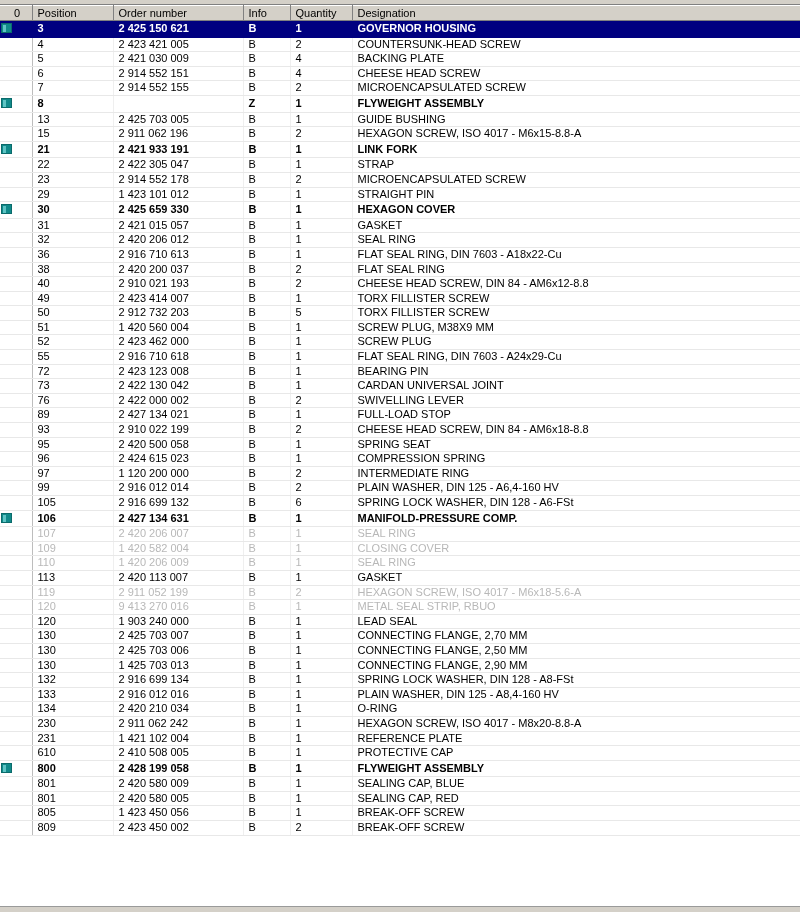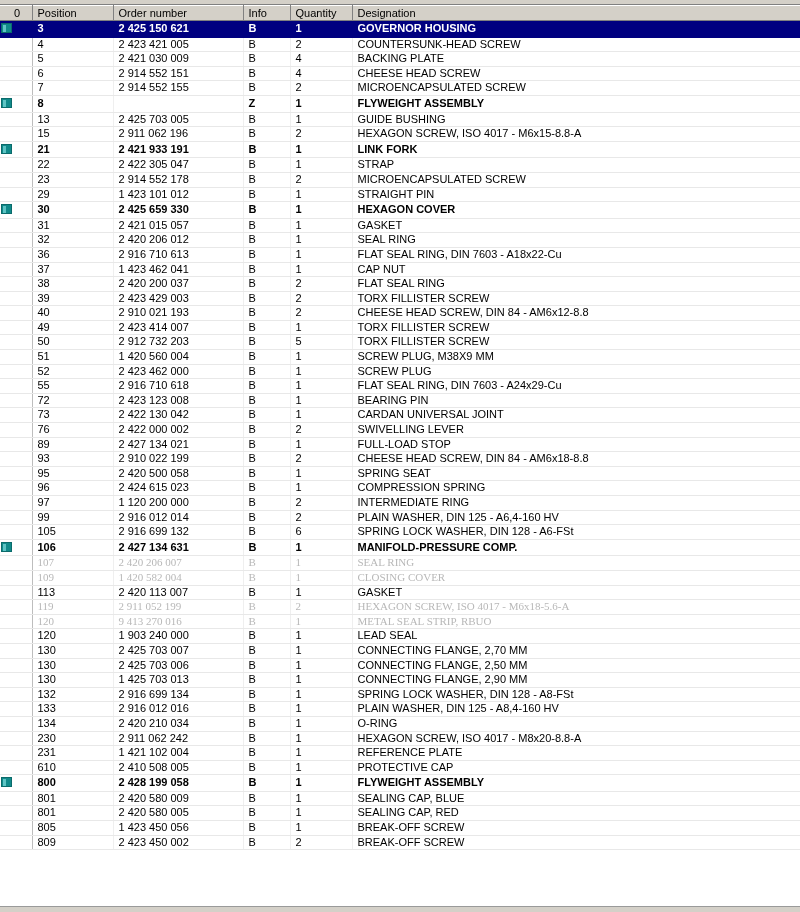--- a/index.html
+++ b/index.html
@@ -75,21 +75,21 @@
     text-align:left;
   }
   tbody td.cell-gap{
     border-right:1px solid #bdbdbd;
     padding:0;
   }
   tbody td.cell-des{border-right:none;}
 
   
   tr.bold td{font-weight:bold;}
-  tr.faded td{color:#b8b8b8;font-family:Liberation Serif, serif;}
+  tr.faded td{color:#b8b8b8;}
   tr.selected td{
     background:#000080;
     color:#ffffff;
     font-weight:bold;
     border-bottom:1px solid #000080;
     border-right:1px solid #000080;
   }
   tr.selected td.cell-icon{background:#000080;border-right:none;}
   tr.selected td.cell-gap{background:#000080;border-right:1px solid #000080;}
 
@@ -295,47 +295,29 @@
           <td class="cell-gap"></td>
           <td>36</td>
           <td>2 916 710 613</td>
           <td>B</td>
           <td>1</td>
           <td class="cell-des">FLAT SEAL RING,   DIN 7603 - A18x22-Cu</td>
         </tr>
         <tr>
           <td class="cell-icon"></td>
           <td class="cell-gap"></td>
-          <td>37</td>
-          <td>1 423 462 041</td>
-          <td>B</td>
-          <td>1</td>
-          <td class="cell-des">CAP NUT</td>
-        </tr>
-        <tr>
-          <td class="cell-icon"></td>
-          <td class="cell-gap"></td>
           <td>38</td>
           <td>2 420 200 037</td>
           <td>B</td>
           <td>2</td>
           <td class="cell-des">FLAT SEAL RING</td>
         </tr>
         <tr>
           <td class="cell-icon"></td>
           <td class="cell-gap"></td>
-          <td>39</td>
-          <td>2 423 429 003</td>
-          <td>B</td>
-          <td>2</td>
-          <td class="cell-des">TORX FILLISTER SCREW</td>
-        </tr>
-        <tr>
-          <td class="cell-icon"></td>
-          <td class="cell-gap"></td>
           <td>40</td>
           <td>2 910 021 193</td>
           <td>B</td>
           <td>2</td>
           <td class="cell-des">CHEESE HEAD SCREW,   DIN 84 - AM6x12-8.8</td>
         </tr>
         <tr>
           <td class="cell-icon"></td>
           <td class="cell-gap"></td>
           <td>49</td>
@@ -490,20 +472,29 @@
         </tr>
         <tr class="faded">
           <td class="cell-icon"></td>
           <td class="cell-gap"></td>
           <td>109</td>
           <td>1 420 582 004</td>
           <td>B</td>
           <td>1</td>
           <td class="cell-des">CLOSING COVER</td>
         </tr>
+        <tr class="faded">
+          <td class="cell-icon"></td>
+          <td class="cell-gap"></td>
+          <td>110</td>
+          <td>1 420 206 009</td>
+          <td>B</td>
+          <td>1</td>
+          <td class="cell-des">SEAL RING</td>
+        </tr>
         <tr>
           <td class="cell-icon"></td>
           <td class="cell-gap"></td>
           <td>113</td>
           <td>2 420 113 007</td>
           <td>B</td>
           <td>1</td>
           <td class="cell-des">GASKET</td>
         </tr>
         <tr class="faded">

